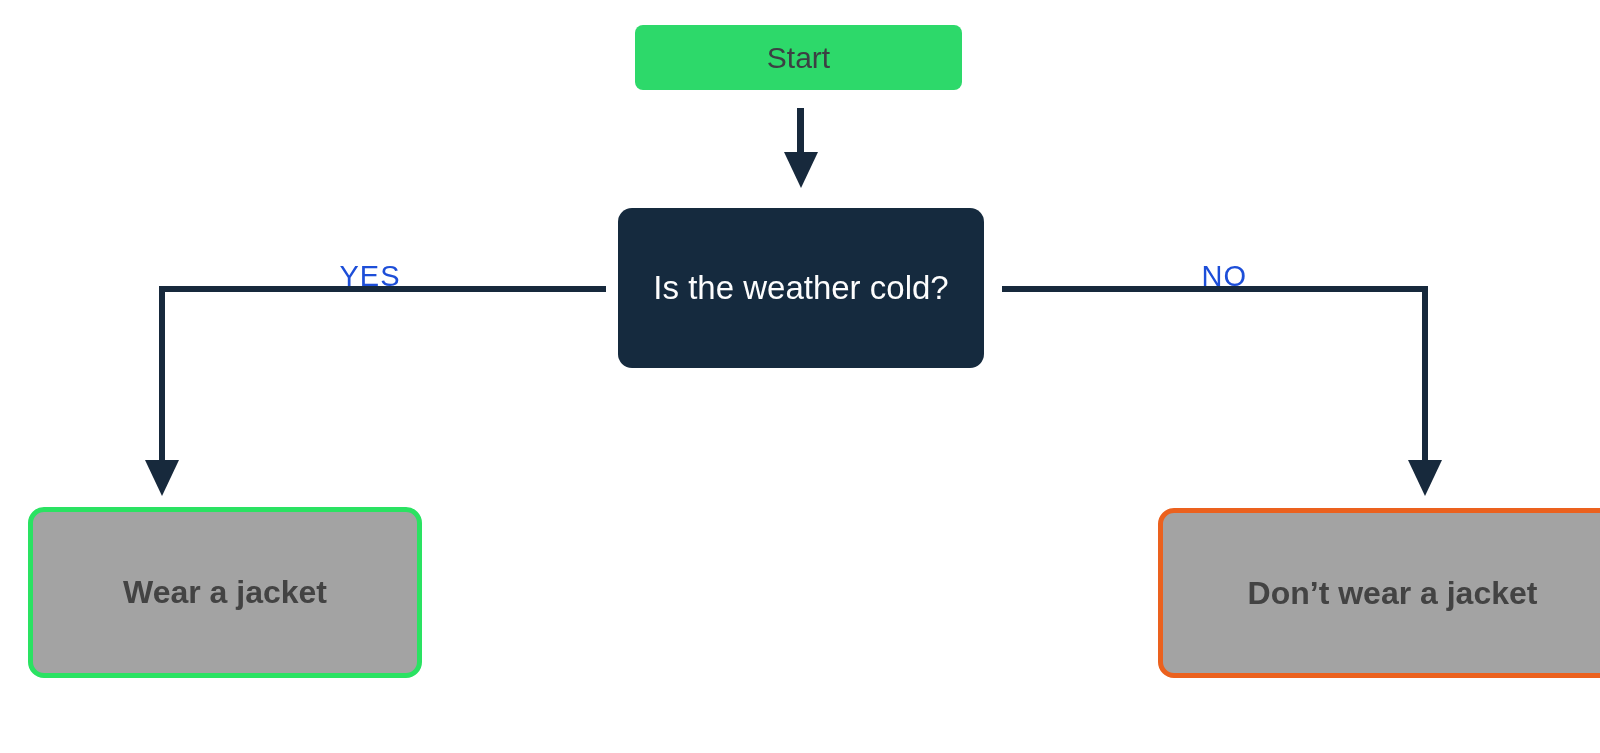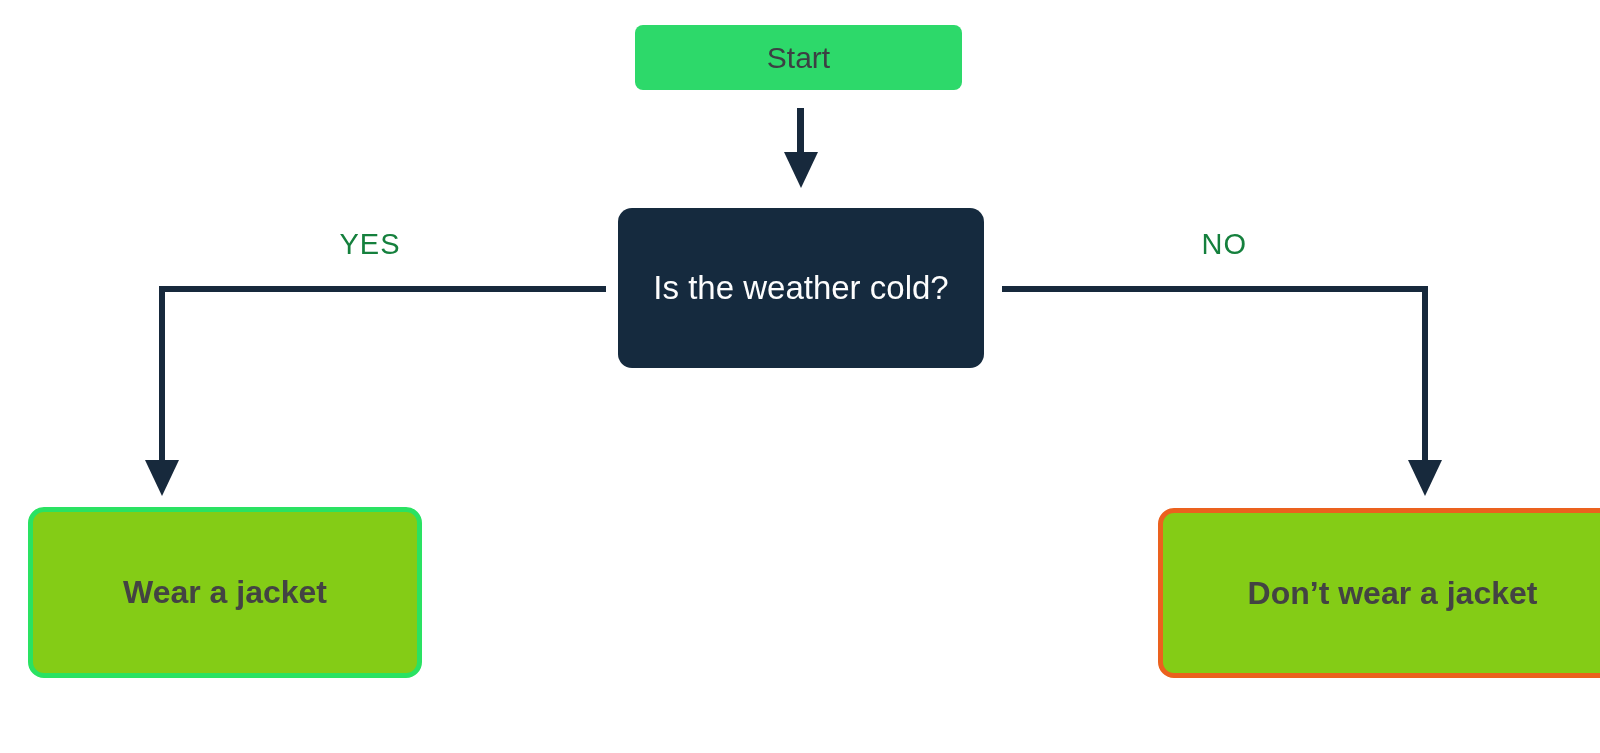--- a/index.html
+++ b/index.html
@@ -33,43 +33,44 @@
   }
   .node-decision {
     left: 618px; top: 208px;
     width: 366px; height: 160px;
     background: #152a3e;
     border-radius: 14px;
     color: #fdfdfd;
     font-size: 33px;
   }
   .node-result {
-    background: #84cc16;
+    background: #a3a3a3;
     border-radius: 16px;
     color: #434343;
     font-size: 32px;
     font-weight: bold;
   }
   .node-result-yes {
     left: 28px; top: 507px;
     width: 394px; height: 171px;
     border: 5px solid #2ae262;
   }
   .node-result-no {
     left: 1158px; top: 508px;
     width: 469px; height: 170px;
     border: 5px solid #eb611e;
   }
   .edge-label {
     position: absolute;
     width: 160px;
     text-align: center;
-    color: #15803d;
+    color: #1d4ed8;
     font-size: 29px;
     letter-spacing: 1px;
+    margin-top: 32px;
   }
   .edge-label-yes { left: 290px; top: 228px; }
   .edge-label-no  { left: 1087px; top: 228px; text-align: right; }
   .line {
     position: absolute;
     background: #17293c;
   }
   .line-start-shaft { left: 797px; top: 108px; width: 7px;  height: 46px; }
   .line-yes-h       { left: 159px; top: 286px; width: 447px; height: 6px; }
   .line-yes-v       { left: 159px; top: 286px; width: 6px;  height: 174px; }

